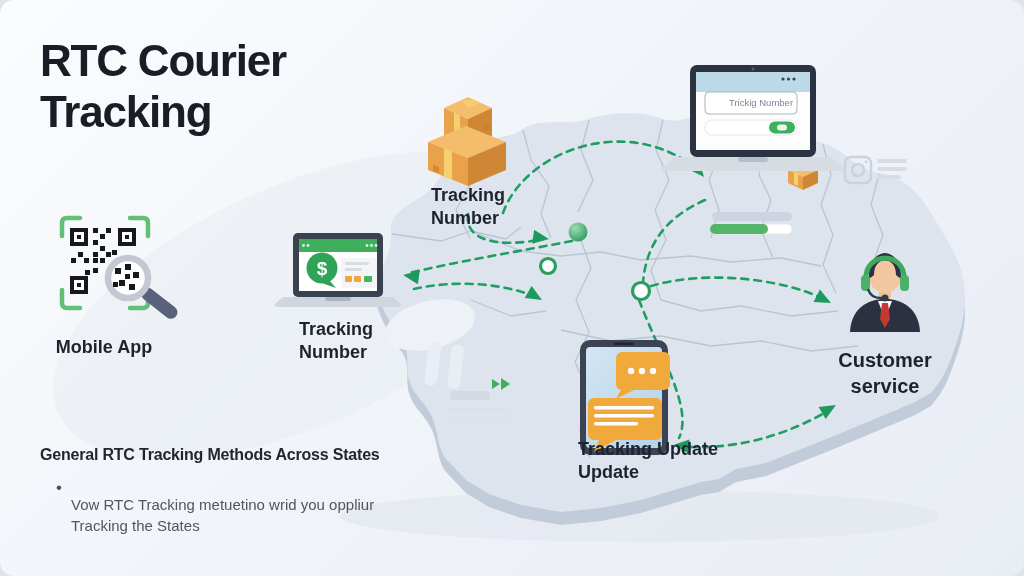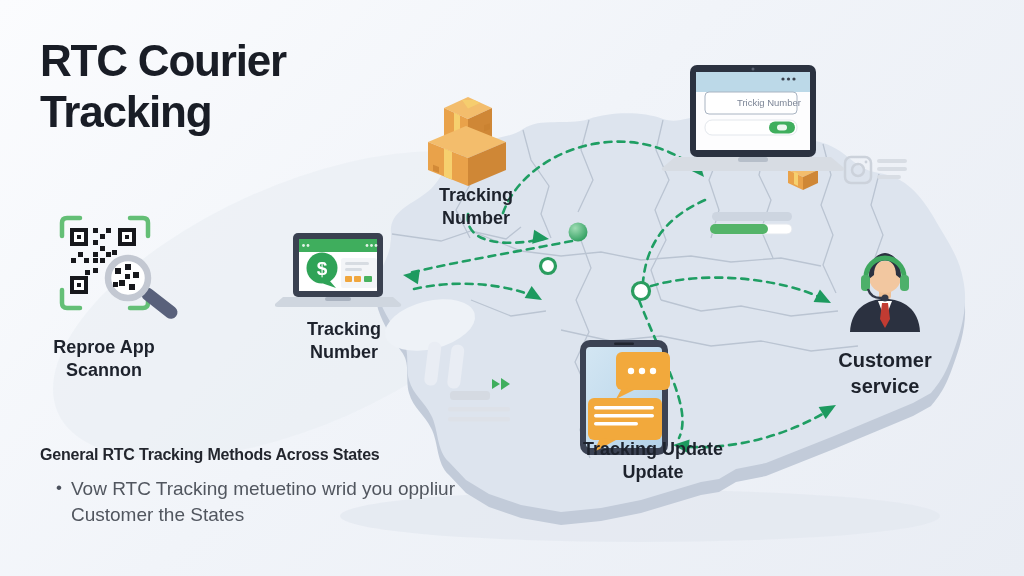--- a/index.html
+++ b/index.html
@@ -1,27 +1,27 @@
 <!DOCTYPE html>
 <html><head>
 <meta charset="utf-8">
 <style>
   html,body{margin:0;padding:0;background:#dfe3ea;}
   .stage{position:relative;width:1024px;height:576px;overflow:hidden;
     background:linear-gradient(135deg,#fbfcfe 0%,#f1f4f9 45%,#e9edf4 100%);
-    font-family:"Liberation Sans",sans-serif;}
+    font-family:"Liberation Sans",sans-serif;border-radius:14px;}
   .abs{position:absolute;}
   .title{font-size:44px;font-weight:800;color:#191d26;line-height:1.15;letter-spacing:-1.2px;}
-  .node-label{font-size:18px;font-weight:bold;color:#1d222c;line-height:1.3;text-align:center;}
+  .node-label{font-size:18px;font-weight:bold;color:#1d222c;line-height:1.3;}
   .center{text-align:center;}
   .footer-heading{font-size:16px;font-weight:bold;color:#23262e;letter-spacing:-0.2px;}
   .bullet-row{display:flex;gap:9px;}
   .bullet-marker{color:#4b515c;font-size:17px;line-height:1.38;}
-  .bullet-lines{font-size:19px;color:#51565f;line-height:1.38;}
-  .input-text{font-size:9.5px;color:#7c8596;line-height:20px;padding-left:7px;text-align:right;}
+  .bullet-lines{font-size:15px;color:#51565f;line-height:1.38;margin-top:19px;}
+  .input-text{font-size:9.5px;color:#7c8596;line-height:20px;padding-left:23px;}
   svg{display:block;}
 </style>
 </head>
 <body>
 
 <div class="stage">
 
   <svg class="abs" style="left:0;top:0" width="1024" height="576" viewBox="0 0 1024 576">
     <defs>
       <radialGradient id="dotg" cx="35%" cy="30%" r="75%">
@@ -182,22 +182,21 @@
           <rect x="78" y="62" width="6" height="6"></rect>
             <rect x="64" y="70" width="6" height="6"></rect>
           <rect x="74" y="74" width="6" height="6"></rect>
             <rect x="58" y="72" width="5" height="5"></rect>
           <rect x="70" y="64" width="5" height="5"></rect>
         </g>
       </g>
     </svg>
   </div>
   <div class="abs node-label center" style="left:38px;top:336px;width:132px">
-    <div>Reproe App</div>
-    <div>Scannon</div>
+    <div>Mobile App</div>
   </div>
 
   <div class="abs" style="left:420px;top:88px">
     <svg width="95" height="100" viewBox="0 0 95 100">
       <polygon points="24,20 48,9 72,20 48,31" fill="#f3bd6c"></polygon>
       <polygon points="24,20 48,31 48,60 24,49" fill="#e9a24a"></polygon>
       <polygon points="48,31 72,20 72,49 48,60" fill="#cf8736"></polygon>
       <polygon points="34,24.5 40,27.5 40,56.5 34,53.5" fill="#f6d06e"></polygon>
       <polygon points="42,12 54,12 60,15 48,20.5" fill="#f6d06e" opacity="0.85"></polygon>
       <polygon points="8,54 46,38 86,54 48,70" fill="#f3bd6c"></polygon>
@@ -317,17 +316,17 @@
   </div>
   <div class="abs node-label center" style="left:805px;top:347px;width:160px;font-size:20px">
     <div>Customer service</div>
   </div>
 
   <div class="abs footer-heading" style="left:40px;top:446px;width:450px">General RTC Tracking Methods Across States</div>
   <div class="abs bullet-row" style="left:56px;top:476px;width:420px">
     <span class="bullet-marker">•</span>
     <div class="bullet-lines">
       <div>Vow RTC Tracking metuetino wrid you oppliur</div>
-      <div>Customer the States</div>
+      <div>Tracking the States</div>
     </div>
   </div>
 
 </div>
 
 </body></html>

